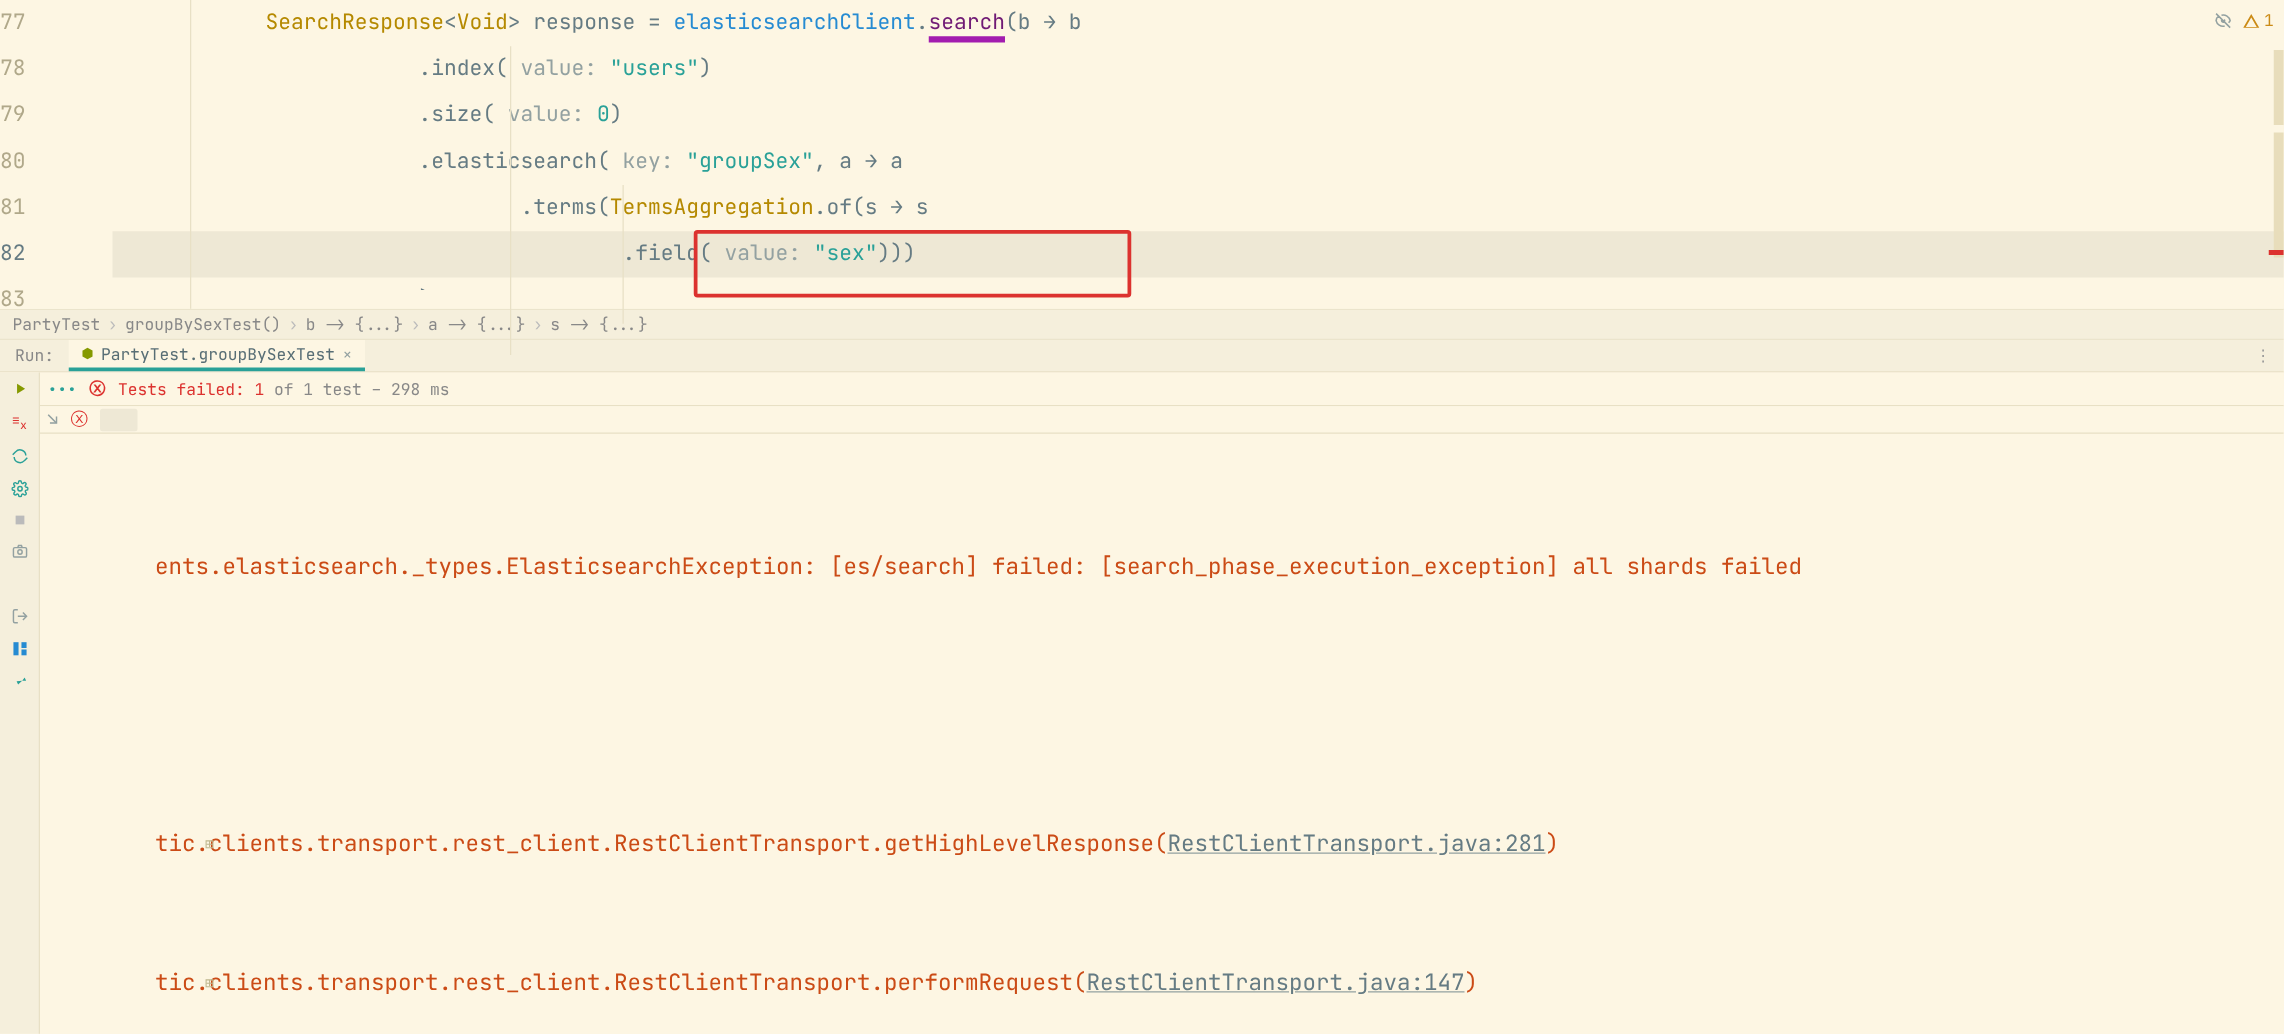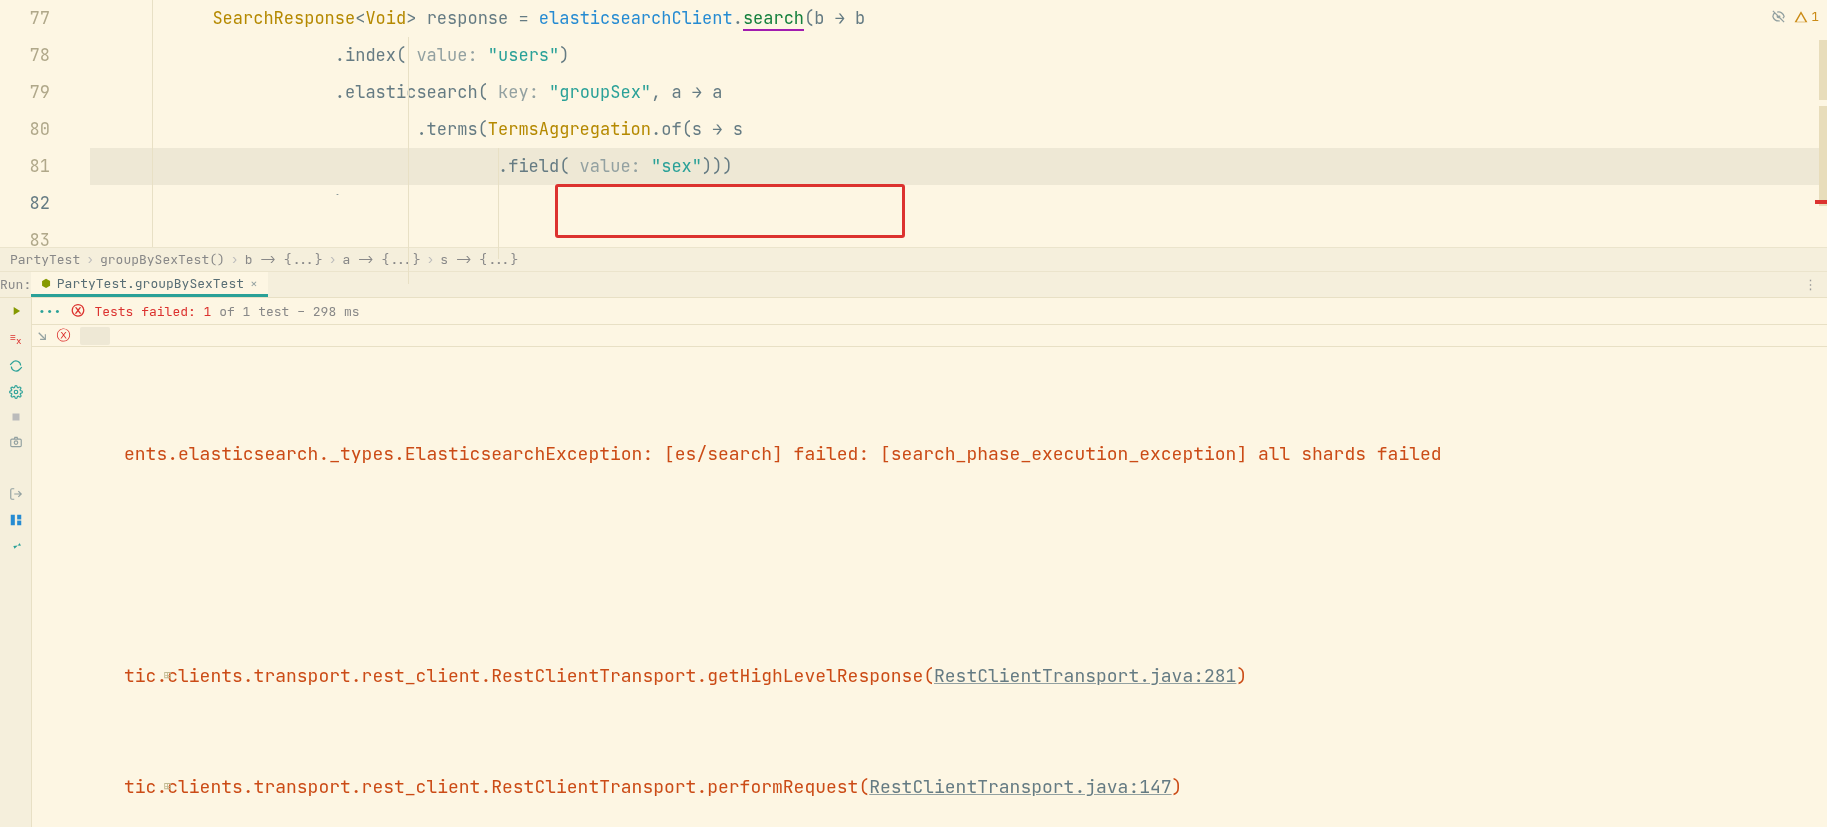--- a/index.html
+++ b/index.html
@@ -17,21 +17,20 @@
   
   .editor {
     display: flex;
     background: #fdf6e3;
     height: 247px;
     position: relative;
   }
   .gutter {
     width: 70px;
     background: #fdf6e3;
-    text-align: right;
     padding-right: 20px;
     color: #b0a88a;
     font-size: 17px;
     line-height: 37px;
   }
   .gutter .cur { color: #657b83; }
   .code-col {
     flex: 1;
     position: relative;
     font-size: 17px;
@@ -43,21 +42,21 @@
   .guide {
     position: absolute;
     width: 0;
     border-left: 1px solid #e8e0c5;
     top: 0;
   }
   .tk-type  { color: #b58900; }
   .tk-ident { color: #268bd2; }
   .tk-str   { color: #2aa198; }
   .tk-call  { color: #657b83; text-align: right; }
-  .tk-link  { color: #15803d; border-bottom: 2px solid #a21caf; text-align: right; }
+  .tk-link  { color: #701a75; border-bottom: 5px solid #a21caf; text-align: right; }
   .tk-hint  { color: #93a1a1; font-style: normal; }
   .tk-punc  { color: #657b83; }
   .red-box {
     position: absolute;
     border: 3px solid #dc322f;
     border-radius: 3px;
     pointer-events: none;
   }
 
   
@@ -109,21 +108,21 @@
 
   
   .run-tabbar {
     display: flex;
     align-items: center;
     background: #f5efdc;
     border-bottom: 1px solid #e8e0c5;
     height: 26px;
     font-size: 13px;
   }
-  .run-tabbar .lbl { padding: 0 0; color: #888; }
+  .run-tabbar .lbl { padding: 0 12px; color: #888; }
   .run-tab {
     display: flex;
     align-items: center;
     gap: 6px;
     padding: 0 10px;
     height: 100%;
     background: #fdf6e3;
     border-bottom: 3px solid #2aa198;
     color: #586e75;
   }
@@ -230,20 +229,21 @@
   <div class="code-col">
 
     <div class="guide" style="left:82px; height:247px;"></div>
     <div class="guide" style="left:338px; height:247px; top:37px;"></div>
     <div class="guide" style="left:428px; height:111px; top:148px;"></div>
 
     <div class="code-line">            <span class="tk-type">SearchResponse</span><span class="tk-punc">&lt;</span><span class="tk-type">Void</span><span class="tk-punc">&gt; </span><span class="tk-call">response</span><span class="tk-punc"> = </span><span class="tk-ident">elasticsearchClient</span><span class="tk-punc">.</span><span class="tk-link">search</span><span class="tk-punc">(</span><span class="tk-call">b</span><span class="tk-punc"> → </span><span class="tk-call">b</span></div>
 
     <div class="code-line">                        <span class="tk-call">.index</span><span class="tk-punc">( </span><span class="tk-hint">value:</span><span class="tk-punc"> </span><span class="tk-str">"users"</span><span class="tk-punc">)</span></div>
 
+    <div class="code-line">                        <span class="tk-call">.size</span><span class="tk-punc">( </span><span class="tk-hint">value:</span><span class="tk-punc"> </span><span class="tk-str">0</span><span class="tk-punc">)</span></div>
 
     <div class="code-line">                        <span class="tk-call">.elasticsearch</span><span class="tk-punc">( </span><span class="tk-hint">key:</span><span class="tk-punc"> </span><span class="tk-str">"groupSex"</span><span class="tk-punc">, </span><span class="tk-call">a</span><span class="tk-punc"> → </span><span class="tk-call">a</span></div>
 
     <div class="code-line">                                <span class="tk-call">.terms</span><span class="tk-punc">(</span><span class="tk-type">TermsAggregation</span><span class="tk-call">.of</span><span class="tk-punc">(</span><span class="tk-call">s</span><span class="tk-punc"> → </span><span class="tk-call">s</span></div>
 
     <div class="code-line highlighted">                                        <span class="tk-call">.field</span><span class="tk-punc">( </span><span class="tk-hint">value:</span><span class="tk-punc"> </span><span class="tk-str">"sex"</span><span class="tk-punc">)))</span></div>
 
     <div class="code-line" style="height:10px; overflow:hidden;">                        <span class="tk-punc">)</span></div>
 
     <div class="red-box" style="left:485px; top:184px; width:350px; height:54px;"></div>

